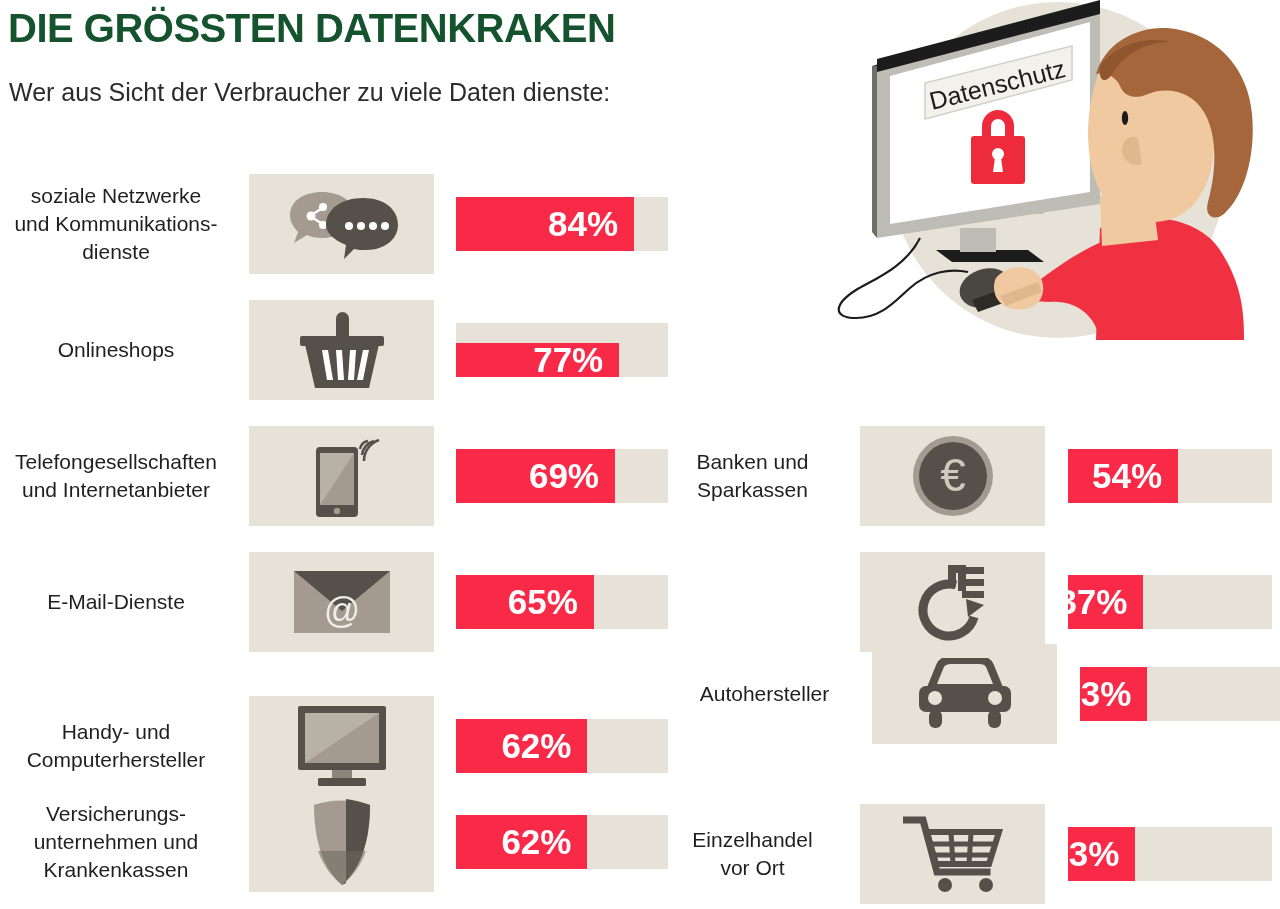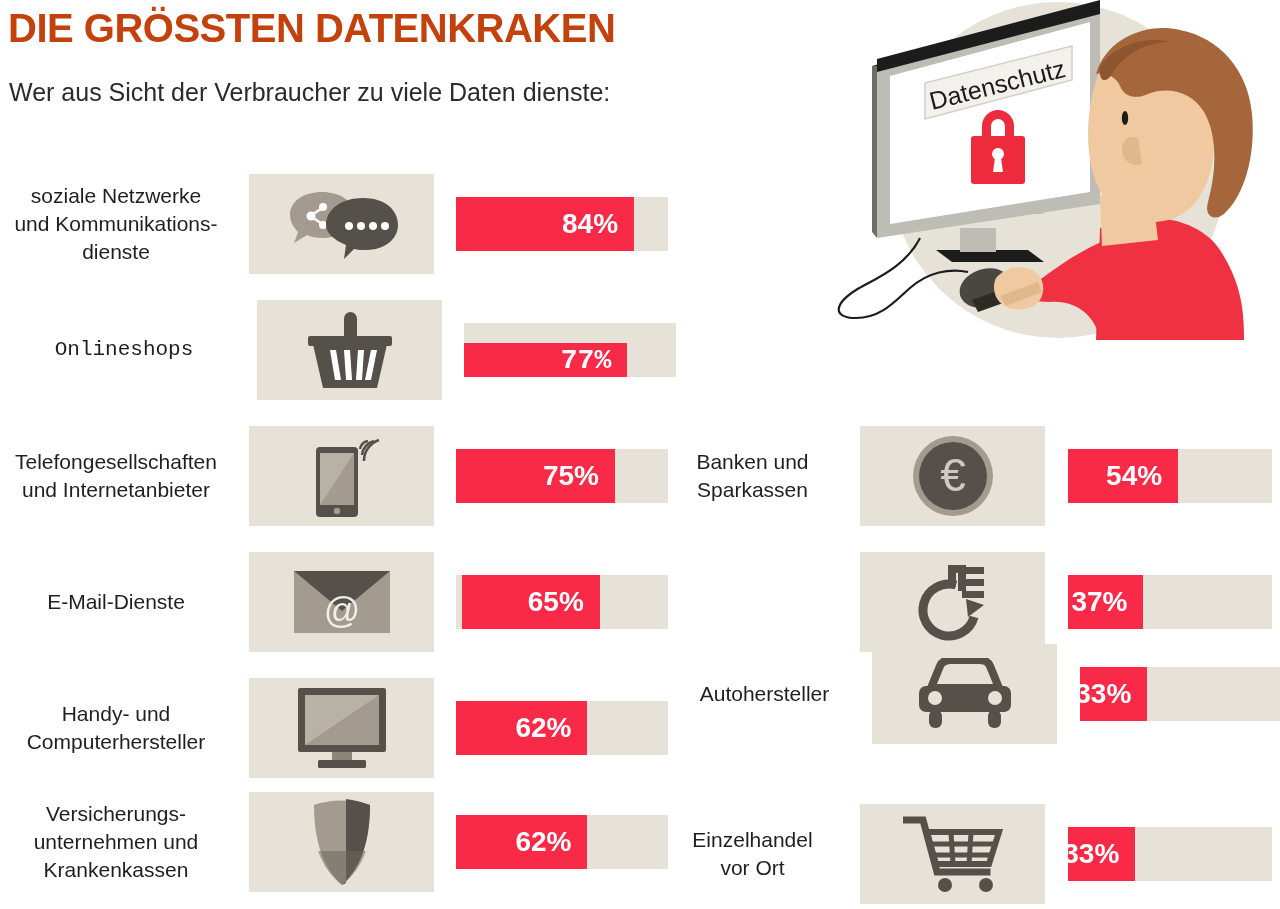--- a/index.html
+++ b/index.html
@@ -17,21 +17,21 @@
   }
 
   
   #page-title {
     position: absolute;
     left: 8px;
     top: 6px;
     font-size: 40px;
     font-weight: bold;
     letter-spacing: -0.5px;
-    color: #c2410c;
+    color: #14532d;
     white-space: nowrap;
   }
   #page-subtitle {
     position: absolute;
     left: 9px;
     top: 78px;
     font-size: 25px;
     color: #2b2b2b;
     white-space: nowrap;
   }
@@ -75,21 +75,21 @@
     top: 0;
     bottom: 0;
     background: #f92a48;
     box-sizing: border-box;
     display: flex;
     align-items: center;
     justify-content: flex-end;
   }
   .bar-value {
     color: #ffffff;
-    font-size: 28px;
+    font-size: 35px;
     font-weight: bold;
     padding-right: 16px;
     white-space: nowrap;
   }
 
   
   .col-left .row-label { left: 0; width: 232px; }
   .col-left .icon-tile { left: 249px; }
   .col-left .bar-track { left: 456px; width: 212px; }
 
@@ -192,21 +192,21 @@
         <circle cx="103" cy="37" r="4" fill="#fff"></circle>
       </svg>
     </div>
     <div class="bar-track">
       <div class="bar-fill" style="width:84%;">
         <span class="bar-value">84%</span>
       </div>
     </div>
   </div>
 
-  <div class="row" style="top:300px;left:8px;width:700px;font-family:Liberation Mono, monospace;">
+  <div class="row" style="top:300px;left:0;width:700px;">
     <div class="row-label">Onlineshops</div>
     <div class="icon-tile">
       <svg width="88" height="80" viewBox="0 0 88 80">
         <rect x="38" y="2" width="13" height="30" rx="6.5" fill="#55514A"></rect>
         <path d="M6 30 L82 30 L71 78 L17 78 Z" fill="#55514A"></path>
         <rect x="2" y="26" width="84" height="10" rx="2" fill="#55514A"></rect>
         <path d="M24 40 L30 40 L35 70 L29 70 Z" fill="#fff"></path>
         <path d="M38 40 L44 40 L46 70 L40 70 Z" fill="#fff"></path>
         <path d="M52 40 L58 40 L56 70 L50 70 Z" fill="#fff"></path>
         <path d="M65 40 L71 40 L65 70 L59 70 Z" fill="#fff"></path>
@@ -228,42 +228,42 @@
         <rect x="16" y="20" width="34" height="52" fill="#A39B8F"></rect>
         <path d="M16 20 L50 20 L16 72 Z" fill="#B8B1A6"></path>
         <circle cx="33" cy="78" r="3.2" fill="#A39B8F"></circle>
         <path d="M56 16 A10 10 0 0 1 64 8" fill="none" stroke="#55514A" stroke-width="2.6"></path>
         <path d="M58 22 A16 16 0 0 1 70 8" fill="none" stroke="#55514A" stroke-width="2.6"></path>
         <path d="M60 28 A22 22 0 0 1 75 7" fill="none" stroke="#55514A" stroke-width="2.6"></path>
       </svg>
     </div>
     <div class="bar-track">
       <div class="bar-fill" style="width:75%;">
-        <span class="bar-value">75%</span>
+        <span class="bar-value">69%</span>
       </div>
     </div>
   </div>
 
   <div class="row" style="top:552px;left:0;width:700px;">
     <div class="row-label">E-Mail-Dienste</div>
     <div class="icon-tile">
       <svg width="100" height="70" viewBox="0 0 100 70">
         <rect x="2" y="4" width="96" height="62" fill="#A39B8F"></rect>
         <path d="M2 4 L98 4 L50 44 Z" fill="#55514A"></path>
         <text x="50" y="56" text-anchor="middle" font-family="'Liberation Sans', sans-serif" font-size="36" fill="#F0EEE8">@</text>
       </svg>
     </div>
     <div class="bar-track">
-      <div class="bar-fill" style="width:65%;margin-left:6px;">
+      <div class="bar-fill" style="width:65%;">
         <span class="bar-value">65%</span>
       </div>
     </div>
   </div>
 
-  <div class="row" style="top:678px;left:0;width:700px;">
+  <div class="row" style="top:696px;left:0;width:700px;">
     <div class="row-label">Handy- und
 Computerhersteller</div>
     <div class="icon-tile">
       <svg width="96" height="84" viewBox="0 0 96 84">
         <rect x="4" y="2" width="88" height="64" rx="2" fill="#55514A"></rect>
         <rect x="11" y="9" width="74" height="50" fill="#A39B8F"></rect>
         <path d="M11 9 L85 9 L11 59 Z" fill="#B8B1A6"></path>
         <rect x="38" y="66" width="20" height="8" fill="#8C857A"></rect>
         <rect x="24" y="74" width="48" height="8" rx="1.5" fill="#55514A"></rect>
       </svg>

